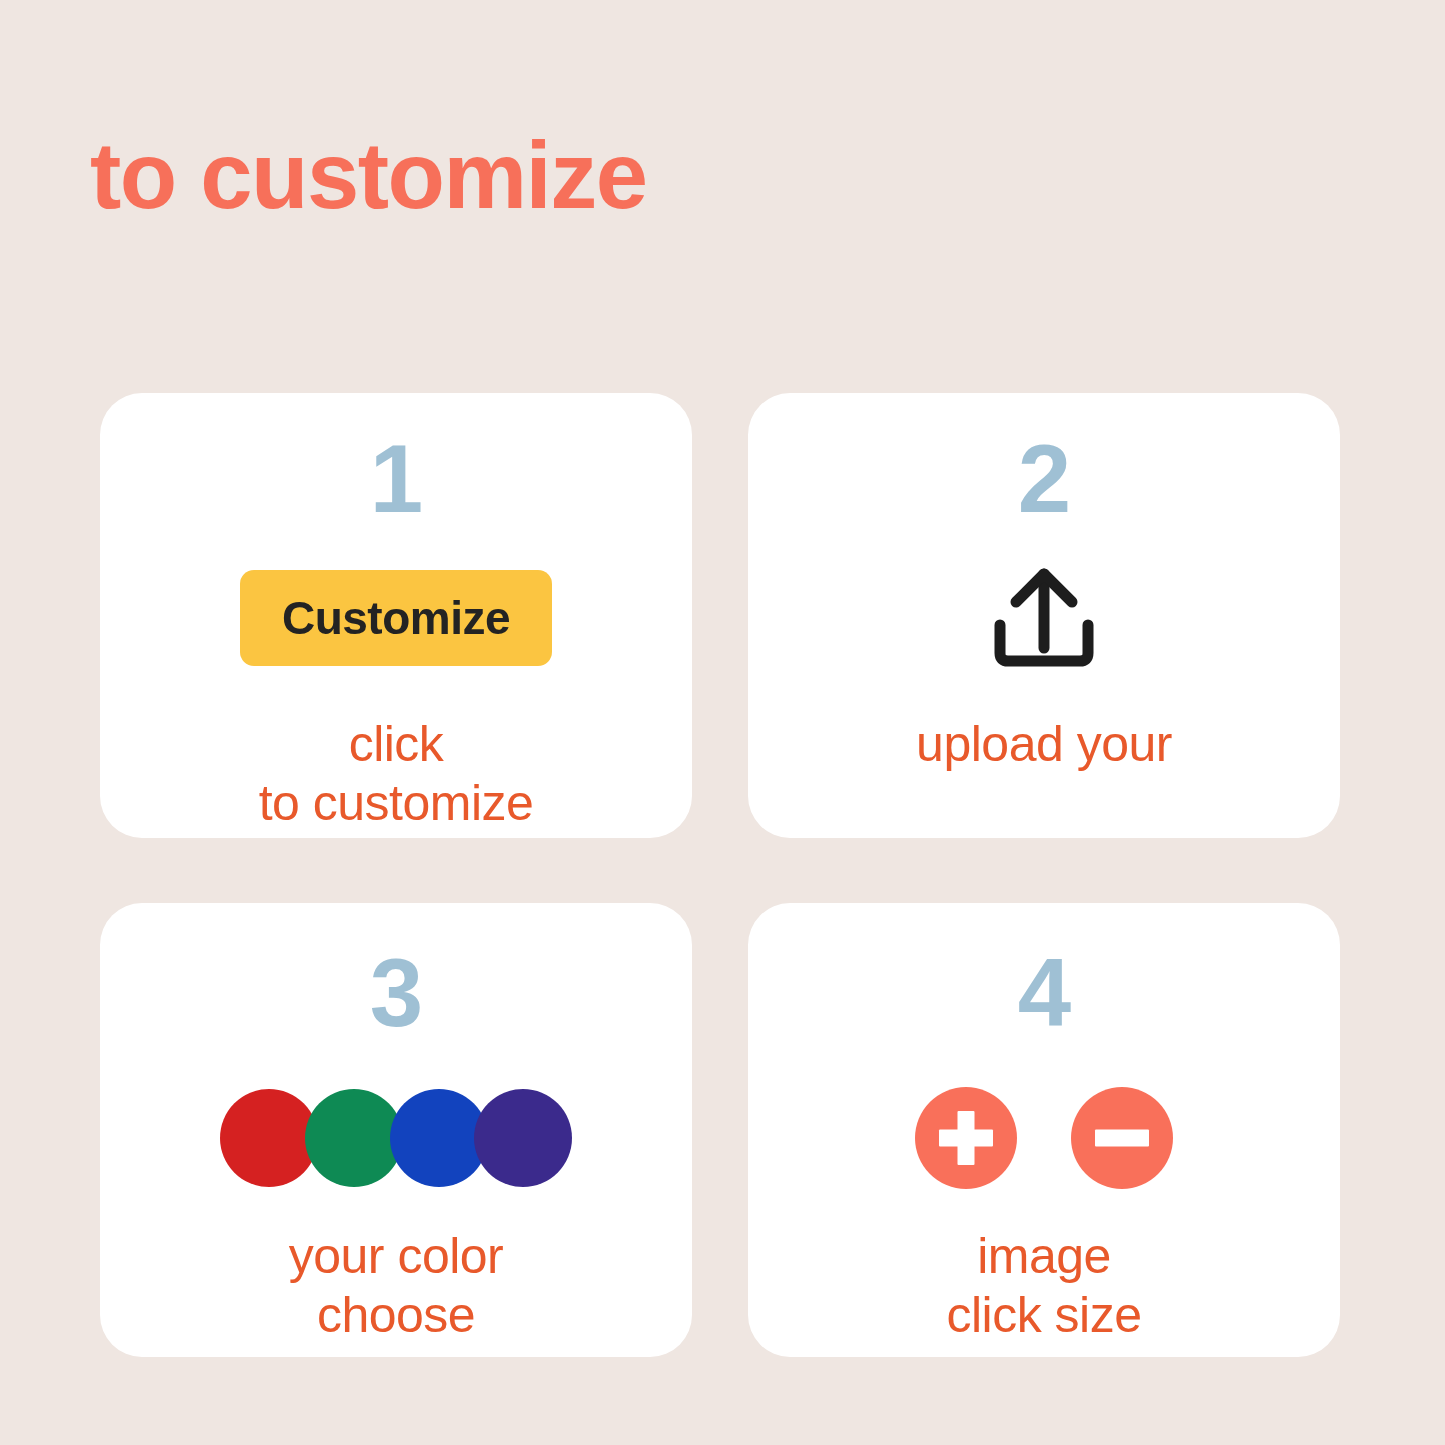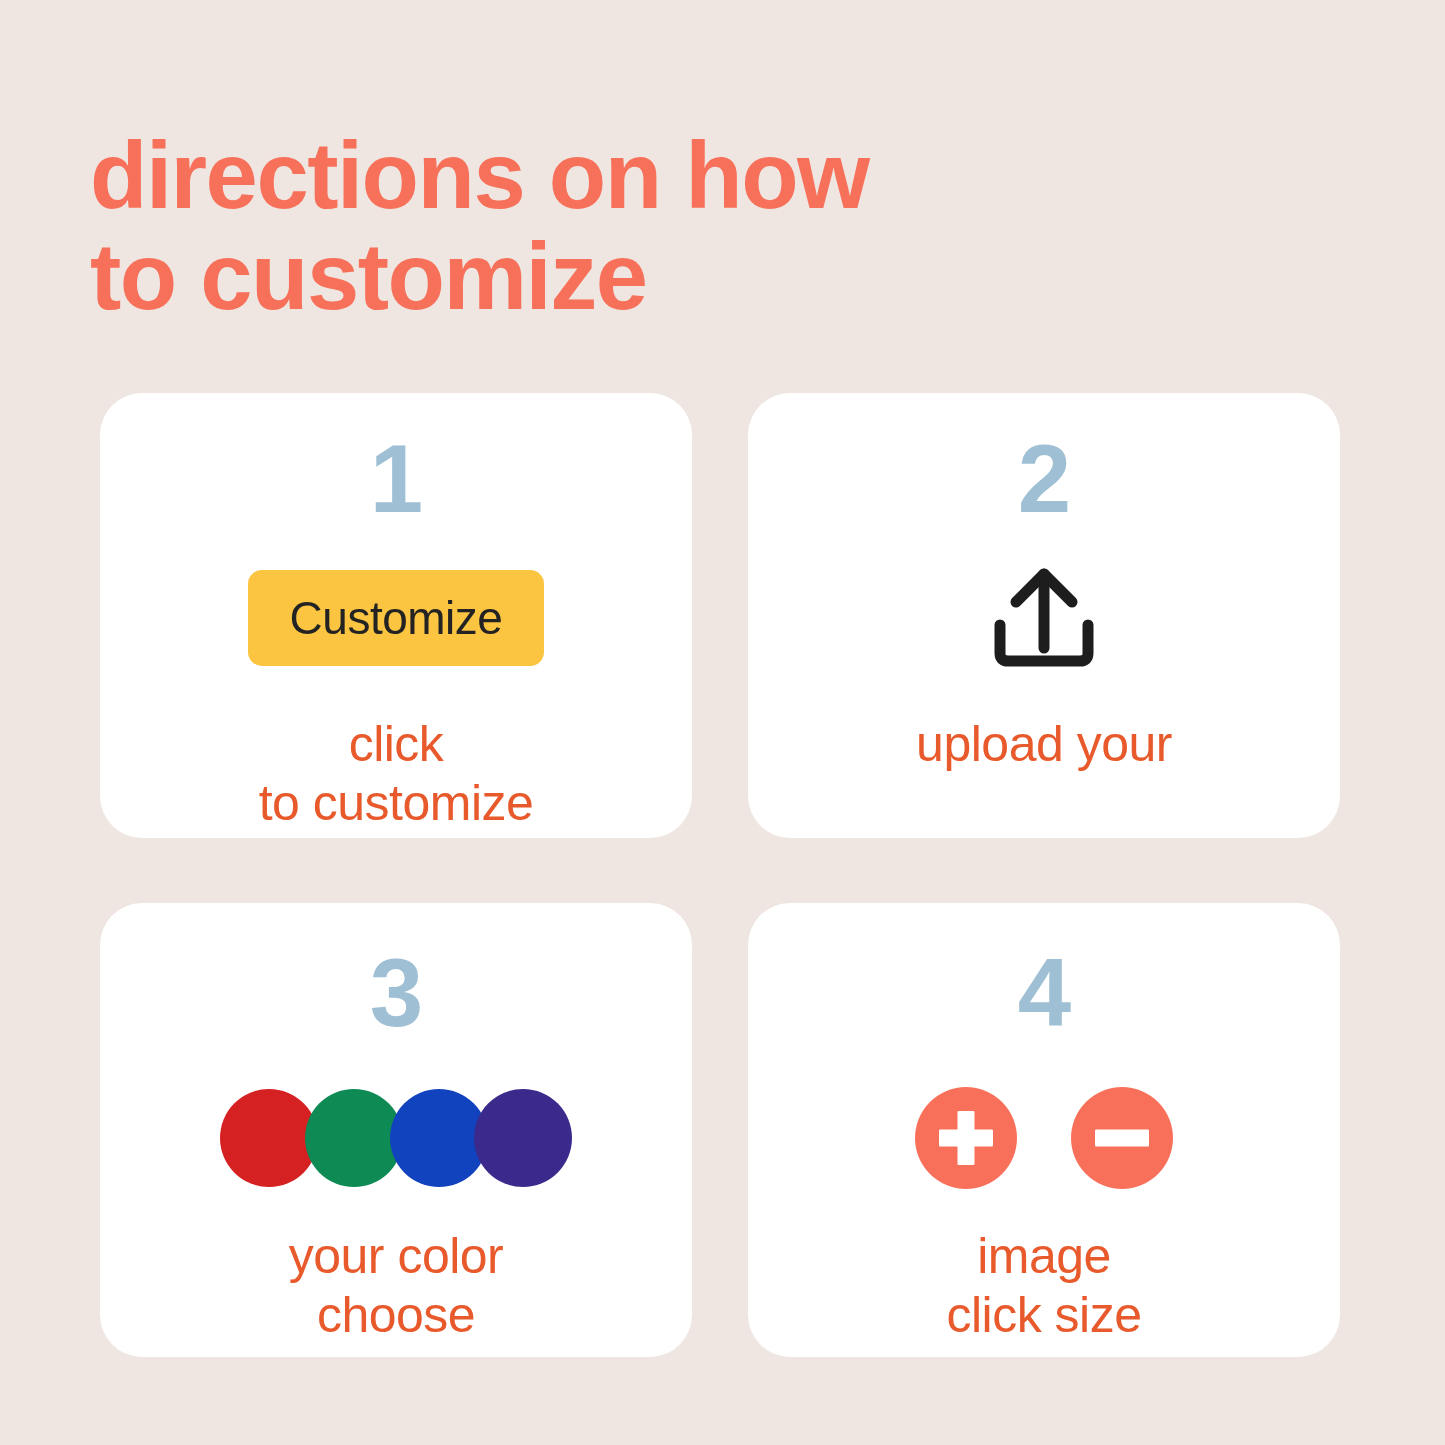--- a/index.html
+++ b/index.html
@@ -95,21 +95,21 @@
     background: #FBC541;
     border: none;
     border-radius: 14px;
     padding: 18px 42px;
     height: 96px;
     display: flex;
     align-items: center;
     justify-content: center;
     color: #232323;
     font-family: "Liberation Sans", sans-serif;
-    font-weight: normal;
+    font-weight: bold;
     font-size: 46px;
     letter-spacing: -0.5px;
     cursor: pointer;
   }
 
   
   .upload-icon { display: block; }
 
   
   .swatches {
@@ -163,21 +163,20 @@
     background: #FFFFFF;
     border-radius: 1px;
   }
 </style>
 </head>
 <body>
 
 <div class="page">
 
   <h1 class="heading">
-    <span class="heading-line">directions on how</span>
     <span class="heading-line">to customize</span>
   </h1>
 
   <div class="grid">
 
     <div class="card r1">
       <div class="step-number">1</div>
       <div class="visual">
         <button class="customize-btn">Customize</button>
       </div>

